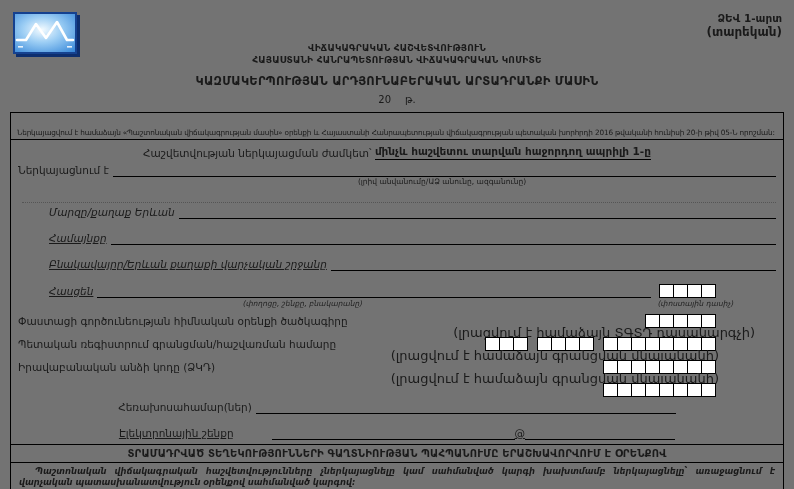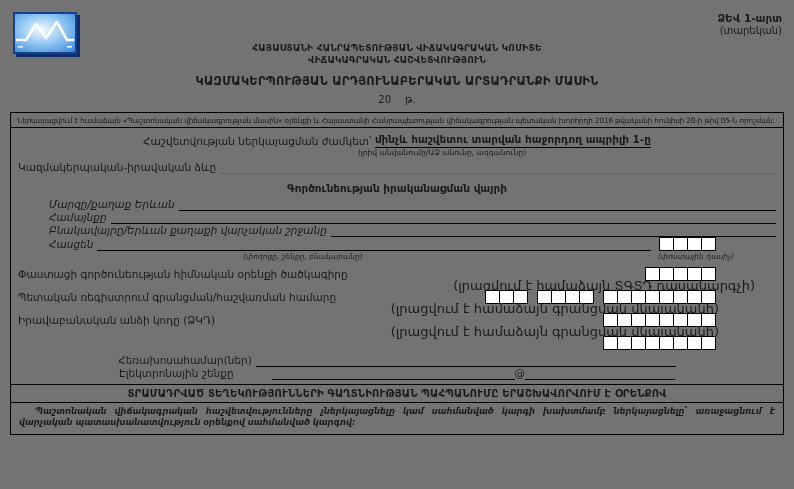--- a/index.html
+++ b/index.html
@@ -15,37 +15,37 @@
   
   .logo{
     position:absolute;left:13px;top:12px;width:64px;height:42px;
     box-shadow:3px 3px 0 #0d2e6e;
   }
   .logo svg{display:block;}
   .form-code{
     position:absolute;right:12px;top:12px;text-align:right;line-height:1.25;
   }
   .form-code .c1{font-weight:bold;font-size:10.5px;}
-  .form-code .c2{font-weight:normal;font-size:10px;}
+  .form-code .c2{font-weight:bold;font-size:12px;}
   .hdr{ text-align:center; padding-top:42px; line-height:12px;}
   .org{font-weight:bold;font-size:9px;letter-spacing:.2px;}
   .title{font-weight:bold;font-size:11.5px;margin-top:9px;letter-spacing:.2px;}
   .year{font-size:10px;margin-top:7px;}
   .yeargap{display:inline-block;width:14px;}
   
   .bx{
     margin:6px 10px 0 10px;
     border:1px solid #000;
     box-sizing:border-box;
   }
   .decree{
     font-size:7.3px;letter-spacing:-.15px;
     padding:3px 6px 2px 6px;
     border-bottom:1px solid #000;
-    white-space:nowrap;overflow:hidden;
+    white-space:nowrap;overflow:hidden;margin-top:12px;
   }
   .row{display:flex;align-items:flex-end;padding:0 7px;font-size:10.5px;line-height:13px;white-space:nowrap;justify-content:center;}
   .lbl{white-space:nowrap;}
   .ital{font-style:italic;}
   .bold{font-weight:bold;}
   .u{border-bottom:1px solid #000;padding-bottom:1px;}
   .fill{flex:1;border-bottom:1px solid #000;height:12px;margin-left:4px;}
   .fillfix{border-bottom:1px solid #000;height:12px;margin-left:4px;display:inline-block;}
   .dotfill{flex:1;border-bottom:1px dotted #555;height:12px;margin-left:4px;}
   .indent{padding-left:38px;}
@@ -65,21 +65,21 @@
   .banner{
     border-top:1px solid #000;border-bottom:1px solid #000;
     font-weight:bold;font-size:10px;text-align:center;
     padding:3px 4px;margin-top:4px;letter-spacing:.2px;
   }
   .liability{
     font-style:italic;font-weight:bold;font-size:8.4px;line-height:11px;
     text-align:justify;padding:3px 8px 6px 8px;text-indent:16px;
   }
   
-  .mt2{margin-top:0;}.mt3{margin-top:3px;}.mt4{margin-top:4px;}
+  .mt2{margin-top:13px;text-decoration:underline;}.mt3{margin-top:3px;}.mt4{margin-top:4px;}
   .mt5{margin-top:5px;}.mt6{margin-top:6px;}.mt8{margin-top:8px;}
 </style>
 </head>
 <body>
 
 <div class="page">
 
   <div class="logo">
     <svg viewBox="0 0 64 42" width="64" height="42">
       <defs>
@@ -95,45 +95,45 @@
       <rect x="54" y="34" width="5" height="1.6" fill="#ffffff" opacity="0.85"></rect>
     </svg>
   </div>
 
   <div class="form-code">
     <div class="c1">ՁԵՎ 1-արտ</div>
     <div class="c2">(տարեկան)</div>
   </div>
 
   <div class="hdr">
+    <div class="org">ՎԻՃԱԿԱԳՐԱԿԱՆ ՀԱՇՎԵՏՎՈՒԹՅՈՒՆ</div>
     <div class="org">ՀԱՅԱՍՏԱՆԻ ՀԱՆՐԱՊԵՏՈՒԹՅԱՆ ՎԻՃԱԿԱԳՐԱԿԱՆ ԿՈՄԻՏԵ</div>
-    <div class="org">ՎԻՃԱԿԱԳՐԱԿԱՆ ՀԱՇՎԵՏՎՈՒԹՅՈՒՆ</div>
     <div class="title">ԿԱԶՄԱԿԵՐՊՈՒԹՅԱՆ ԱՐԴՅՈՒՆԱԲԵՐԱԿԱՆ ԱՐՏԱԴՐԱՆՔԻ ՄԱՍԻՆ</div>
     <div class="year"><span>20</span><span class="yeargap"></span><span>թ.</span></div>
   </div>
 
   <div class="bx">
 
     <div class="decree">Ներկայացվում է համաձայն «Պաշտոնական վիճակագրության մասին» օրենքի և Հայաստանի Հանրապետության վիճակագրության պետական խորհրդի 2016 թվականի հունիսի 20-ի թիվ 05-Ն որոշման:</div>
 
     <div class="row mt5">
       <span class="lbl">Հաշվետվության ներկայացման ժամկետ՝</span>&nbsp;
       <span class="bold u">մինչև հաշվետու տարվան հաջորդող ապրիլի 1-ը</span>
     </div>
 
+    <div class="row mt4">
+      <span class="lbl">Ներկայացնում է</span>
+      <span class="fill"></span>
+    </div>
     <span class="hint-c">(լրիվ անվանումը/ԱՁ անունը, ազգանունը)</span>
 
     <div class="row mt4">
-      <span class="lbl">Կազմակերպական-իրավական ձևը</span>
       <span class="dotfill"></span>
     </div>
 
-    <div class="row mt8">
-      <span class="lbl bold">Գործունեության իրականացման վայրի</span>
-    </div>
 
     <div class="row indent mt3">
       <span class="lbl ital">Մարզը/քաղաք Երևան</span>
       <span class="fill"></span>
     </div>
 
     <div class="row indent mt2">
       <span class="lbl ital">Համայնքը</span>
       <span class="fill"></span>
     </div>

